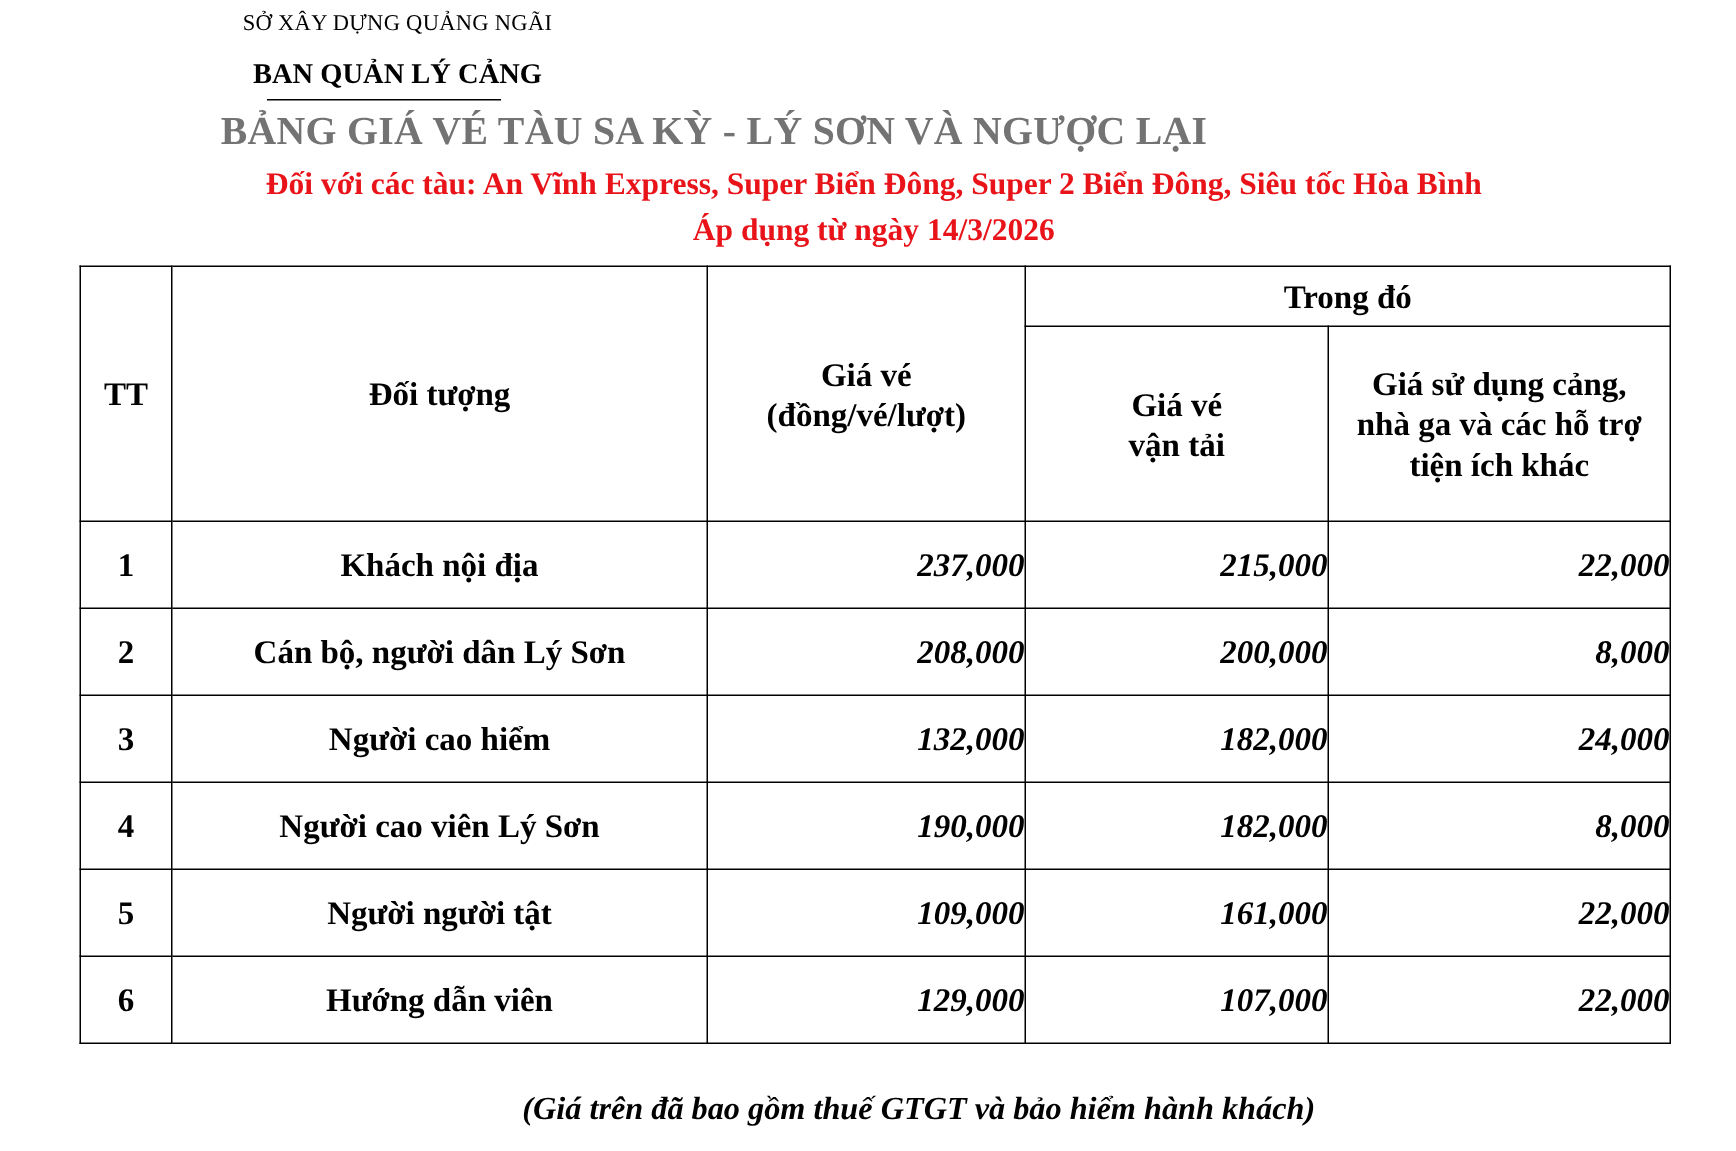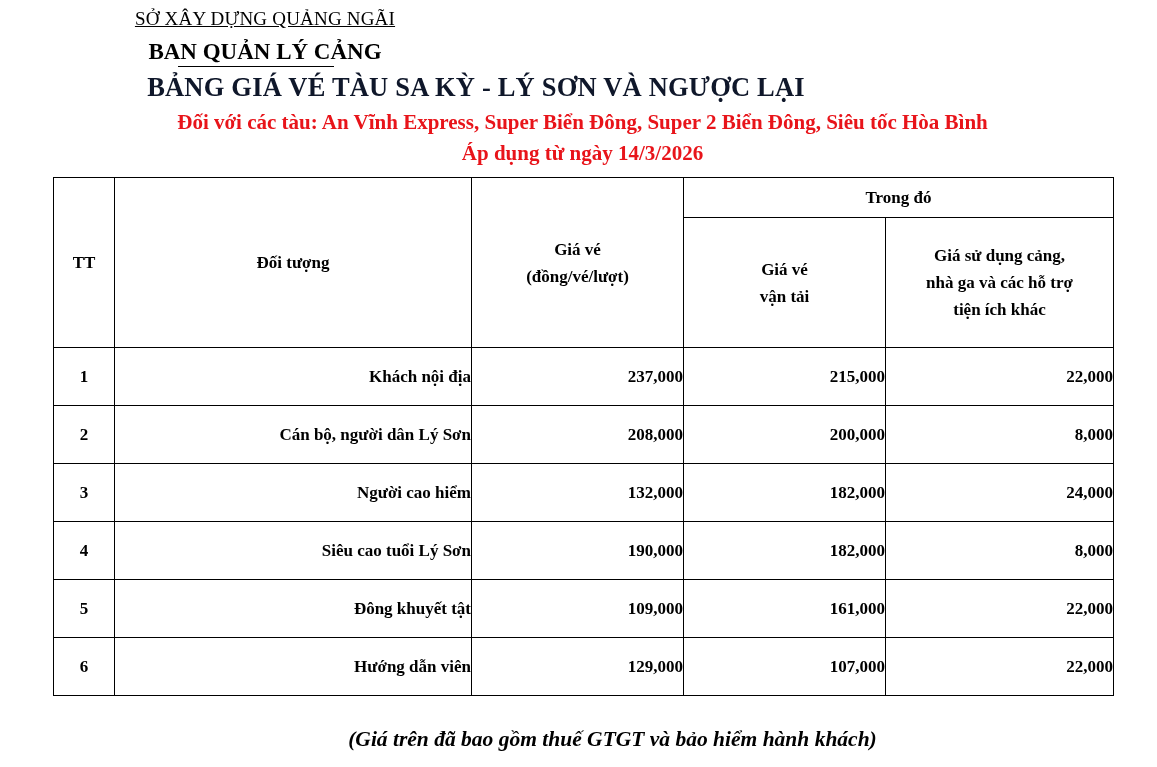--- a/index.html
+++ b/index.html
@@ -14,48 +14,47 @@
       overflow: hidden;
       font-family: "Liberation Serif", "DejaVu Serif", serif;
       color: #000;
     }
     .org-parent {
       position: absolute;
       left: 100px;
       top: 8px;
       width: 330px;
       text-align: center;
-      font-size: 19px;
+      font-size: 15px;
       letter-spacing: 0.2px;
-      text-decoration: underline;
     }
     .org-unit {
       position: absolute;
       left: 100px;
       top: 39px;
       width: 330px;
       text-align: center;
-      font-size: 23px;
+      font-size: 19px;
       font-weight: bold;
     }
     .org-rule {
       position: absolute;
       left: 178px;
       top: 66px;
       width: 156px;
       height: 0;
       border-top: 1.5px solid #000;
     }
     .title {
       position: absolute;
       left: 0;
       top: 72px;
       width: 952px;
       text-align: center;
-      color: #0f172a;
+      color: #737373;
       font-weight: bold;
       font-size: 26.5px;
       letter-spacing: 0.2px;
     }
     .subtitle {
       position: absolute;
       left: 0;
       top: 110px;
       width: 1165px;
       text-align: center;
@@ -78,34 +77,34 @@
       left: 53px;
       top: 177px;
       width: 1060px;
       border-collapse: collapse;
       table-layout: fixed;
       font-weight: bold;
     }
     table.fare td, table.fare th {
       border: 1.6px solid #000;
       padding: 0;
-      font-size: 17px;
+      font-size: 22px;
       font-weight: bold;
     }
     table.fare th {
       text-align: center;
       vertical-align: middle;
       line-height: 27px;
     }
     .h-top { height: 39px; }
     .h-bottom { height: 129px; }
     tr.data-row td { height: 57px; vertical-align: middle; }
     td.col-tt { text-align: center; font-size: 21px; }
-    td.col-name { text-align: right; padding-left: 5px; font-size: 22.5px; margin-left: 31px; }
-    td.col-num { text-align: right; padding-right: 12px; font-size: 22.5px; }
+    td.col-name { text-align: center; padding-left: 5px; font-size: 22.5px; margin-left: 31px; }
+    td.col-num { text-align: right; padding-right: 12px; font-size: 22.5px; font-style: italic; }
     th .line { display: block; }
     .note {
       position: absolute;
       left: 0;
       top: 727px;
       width: 1225px;
       text-align: center;
       font-size: 21.5px;
       font-weight: bold;
       font-style: italic;
@@ -169,28 +168,28 @@
     </tr>
     <tr class="data-row">
       <td class="col-tt">3</td>
       <td class="col-name">Người cao hiểm</td>
       <td class="col-num">132,000</td>
       <td class="col-num">182,000</td>
       <td class="col-num">24,000</td>
     </tr>
     <tr class="data-row">
       <td class="col-tt">4</td>
-      <td class="col-name">Siêu cao tuổi Lý Sơn</td>
+      <td class="col-name">Người cao viên Lý Sơn</td>
       <td class="col-num">190,000</td>
       <td class="col-num">182,000</td>
       <td class="col-num">8,000</td>
     </tr>
     <tr class="data-row">
       <td class="col-tt">5</td>
-      <td class="col-name">Đông khuyết tật</td>
+      <td class="col-name">Người người tật</td>
       <td class="col-num">109,000</td>
       <td class="col-num">161,000</td>
       <td class="col-num">22,000</td>
     </tr>
     <tr class="data-row">
       <td class="col-tt">6</td>
       <td class="col-name">Hướng dẫn viên</td>
       <td class="col-num">129,000</td>
       <td class="col-num">107,000</td>
       <td class="col-num">22,000</td>

